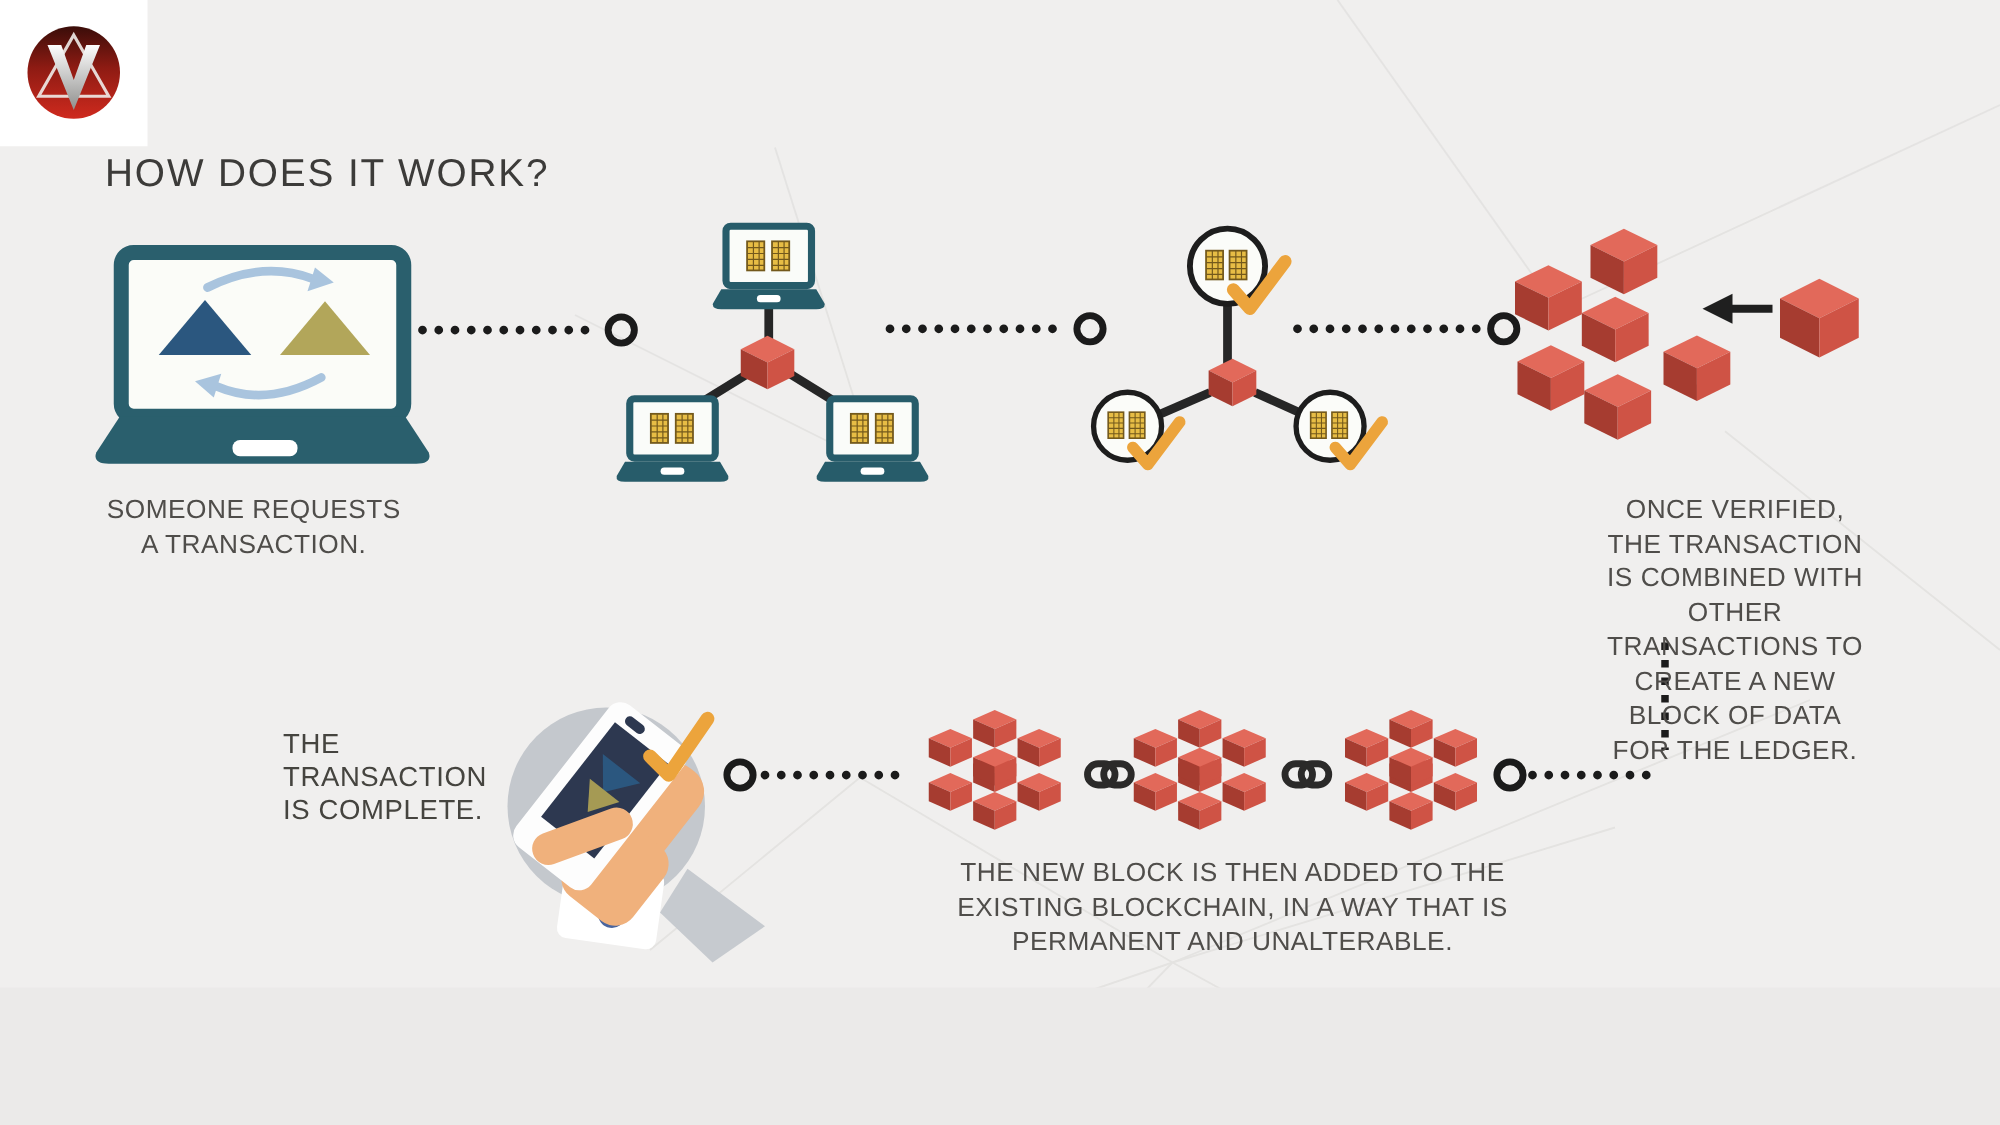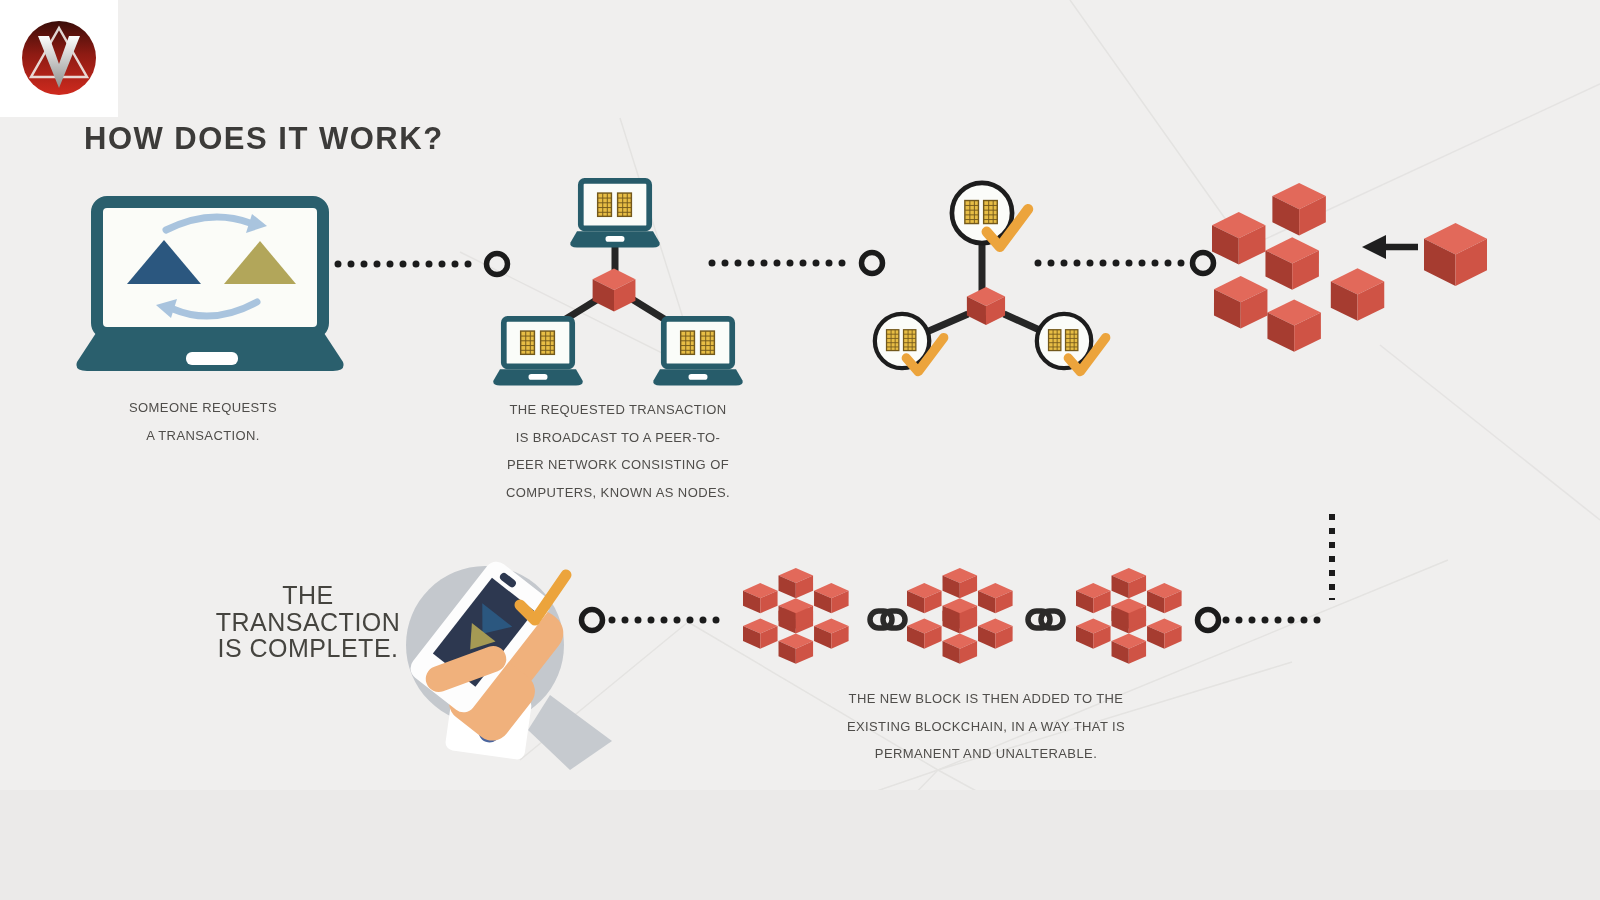--- a/index.html
+++ b/index.html
@@ -4,38 +4,38 @@
 <style>
   html,body{margin:0;padding:0;background:#d8d7d6;}
   .stage{
     position:relative;width:1600px;height:900px;overflow:hidden;
     background:#f0efee;
     font-family:"Liberation Sans", sans-serif;
   }
   .gfx{position:absolute;left:0;top:0;}
   .title{
     position:absolute;left:84px;top:121px;
-    font-size:31px;line-height:36px;font-weight:700;
+    font-size:31px;line-height:36px;font-weight:400;
     letter-spacing:1.5px;color:#3c3b39;
   }
   .caption{
     position:absolute;transform:translateX(-50%);
     text-align:center;white-space:pre-line;
-    font-size:13px;line-height:27.5px;letter-spacing:.4px;
+    font-size:21px;line-height:27.5px;letter-spacing:.4px;
     color:#4f4d4a;
   }
   .cap1{left:203px;top:394px;}
   .cap2{left:618px;top:396px;}
   .cap3{left:997px;top:396px;}
   .cap4{left:1388px;top:394px;}
   .cap5{left:974px;top:685px;margin-left:12px;}
   .complete{
     position:absolute;left:308px;top:582px;transform:translateX(-50%);
-    text-align:center;white-space:pre-line;
-    font-size:25px;line-height:26.5px;letter-spacing:.5px;color:#45443f;
+    white-space:pre-line;
+    font-size:22px;line-height:26.5px;letter-spacing:.5px;color:#45443f;
   }
 </style>
 </head>
 <body>
 
 <div class="stage">
 
   <svg class="gfx" width="1600" height="900" viewBox="0 0 1600 900">
     <defs>
       <linearGradient id="logoRed" x1="0" y1="0" x2="0" y2="1">
@@ -241,24 +241,24 @@
       <g transform="translate(66,124) rotate(-20)">
           <rect x="-42" y="-13" width="84" height="26" rx="13" fill="#f0b17c"></rect>
         </g>
       <path d="M120,60 L135,75 L166,30" fill="none" stroke="#eca43c" stroke-width="11" stroke-linecap="round" stroke-linejoin="round"></path>
     </g>
   </svg>
 
   <div class="title">HOW DOES IT WORK?</div>
   <div class="caption cap1">SOMEONE REQUESTS
 A TRANSACTION.</div>
-  <div class="caption cap2">THE REQUESTED TRANSACTION
-IS BROADCAST TO A PEER-TO-
-PEER NETWORK CONSISTING OF
-COMPUTERS, KNOWN AS NODES.</div>
+  <div class="caption cap4">ONCE VERIFIED, THE TRANSACTION
+IS COMBINED WITH OTHER
+TRANSACTIONS TO CREATE A NEW
+BLOCK OF DATA FOR THE LEDGER.</div>
   <div class="caption cap5">THE NEW BLOCK IS THEN ADDED TO THE
 EXISTING BLOCKCHAIN, IN A WAY THAT IS
 PERMANENT AND UNALTERABLE.</div>
   <div class="complete">THE
 TRANSACTION
 IS COMPLETE.</div>
 
 </div>
 
 </body></html>

